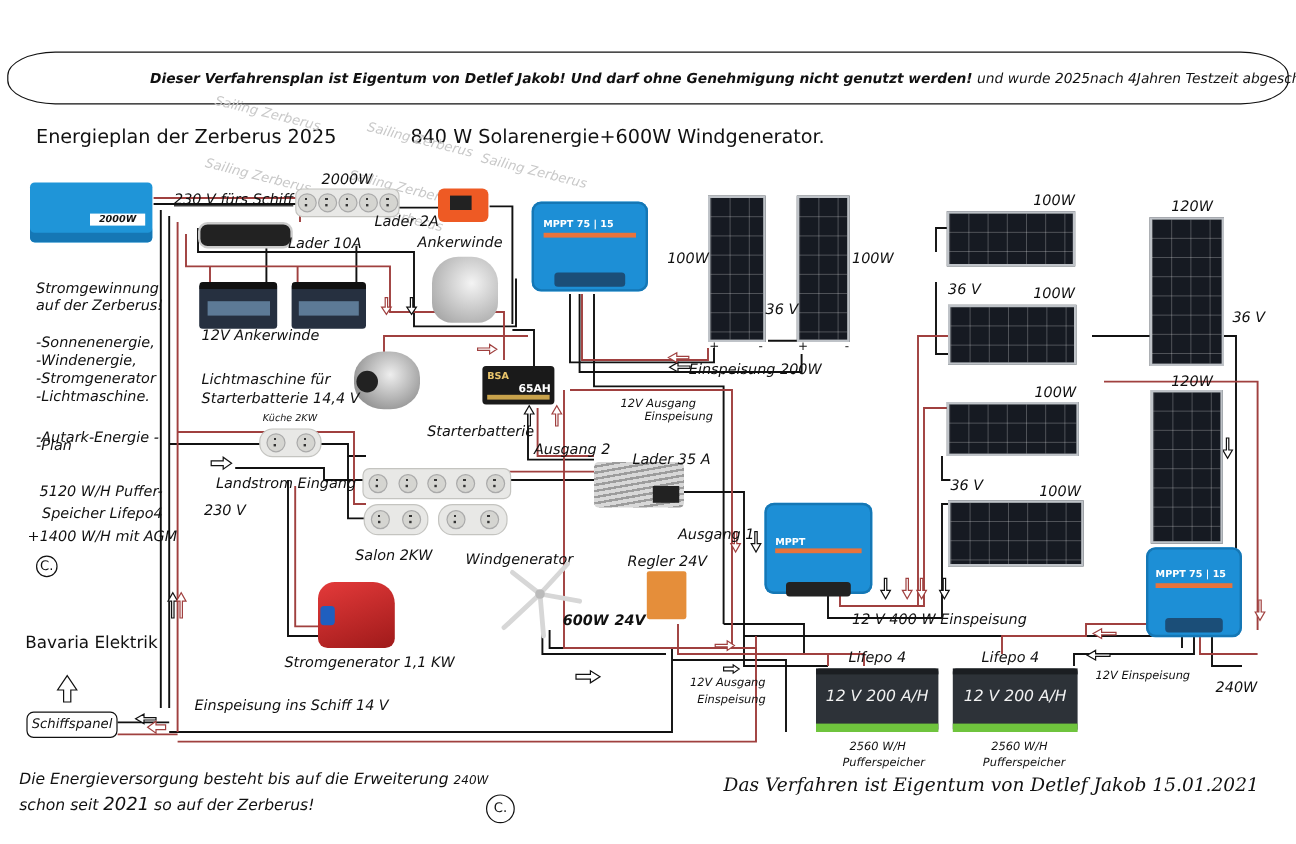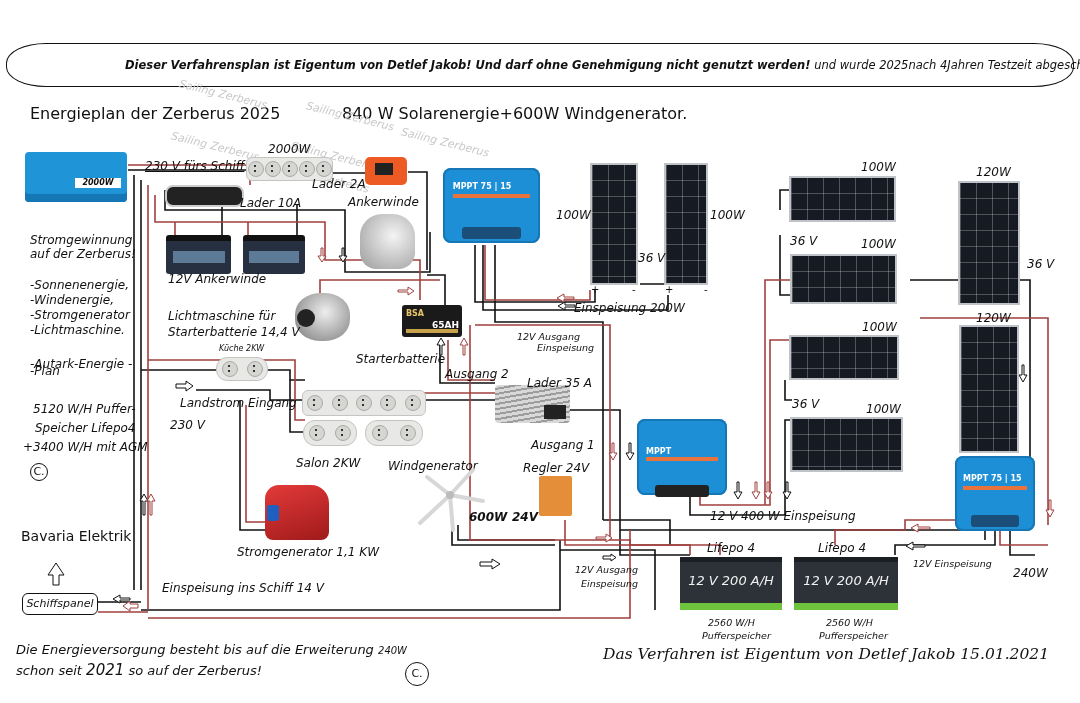--- a/index.html
+++ b/index.html
@@ -219,21 +219,21 @@
   <span class="socket"></span>
     <span class="socket"></span>
 </div>
 <div class="abs lbl" style="left:296px;top:456px;">Salon  2KW</div>
 
 <div class="abs" style="left:495px;top:385px;width:75px;height:38px;background:repeating-linear-gradient(170deg,#d8d8d8 0 3px,#9c9c9c 3px 5px);border-radius:4px;">
   <div class="abs" style="right:4px;bottom:4px;width:22px;height:14px;background:#222;"></div>
 </div>
 <div class="abs lbl" style="left:527px;top:376px;">Lader 35 A</div>
 <div class="abs lbl" style="left:445px;top:367px;">Ausgang 2</div>
-<div class="abs lbl" style="left:531px;top:438px;text-align:right;">Ausgang 1</div>
+<div class="abs lbl" style="left:565px;top:438px;text-align:right;">Ausgang 1</div>
 
 <div class="mppt" style="left:443px;top:168px;width:97px;height:75px;">
   <div class="t" style="top:14px;">MPPT 75 | 15</div>
   <div class="stripe" style="top:26px;"></div>
   <div class="term"></div>
 </div>
 <div class="abs lbl-s" style="left:517px;top:331px;">12V   Ausgang</div>
 <div class="abs lbl-s" style="left:537px;top:342px;">Einspeisung</div>
 
 <div class="panel" style="left:590px;top:163px;width:48px;height:122px;"></div>
@@ -331,21 +331,21 @@
 <div class="abs side" style="left:30px;top:278px;line-height:15px;">
   <div>-Sonnenenergie,</div>
   <div>-Windenergie,</div>
   <div>-Stromgenerator</div>
   <div>-Lichtmaschine.</div>
 </div>
 <div class="abs side" style="left:30px;top:357px;">-Autark-Energie  -</div>
 <div class="abs side" style="left:30px;top:364px;">-Plan</div>
 <div class="abs side" style="left:33px;top:402px;">5120 W/H Puffer-</div>
 <div class="abs side" style="left:35px;top:421px;">Speicher  Lifepo4</div>
-<div class="abs side" style="left:23px;top:440px;">+3400 W/H  mit AGM</div>
+<div class="abs side" style="left:23px;top:440px;">+1400 W/H  mit AGM</div>
 <div class="circlec" style="left:30px;top:463px;width:16px;height:16px;line-height:16px;">C.</div>
 <div class="abs" style="left:21px;top:528px;font-size:14px;">Bavaria Elektrik</div>
 <div class="schiff">Schiffspanel</div>
 
 <div class="abs" style="left:16px;top:642px;font-size:13px;font-style:italic;white-space:nowrap;">
   <span>Die Energieversorgung besteht bis auf die Erweiterung</span>
   <span style="font-size:10px;">240W</span>
 </div>
 <div class="abs" style="left:16px;top:661px;font-size:13px;font-style:italic;white-space:nowrap;"><span>schon seit </span><span style="font-size:15px;">2021</span><span> so auf der Zerberus!</span></div>
 <div class="circlec" style="left:405px;top:662px;width:22px;height:22px;line-height:22px;">C.</div>

